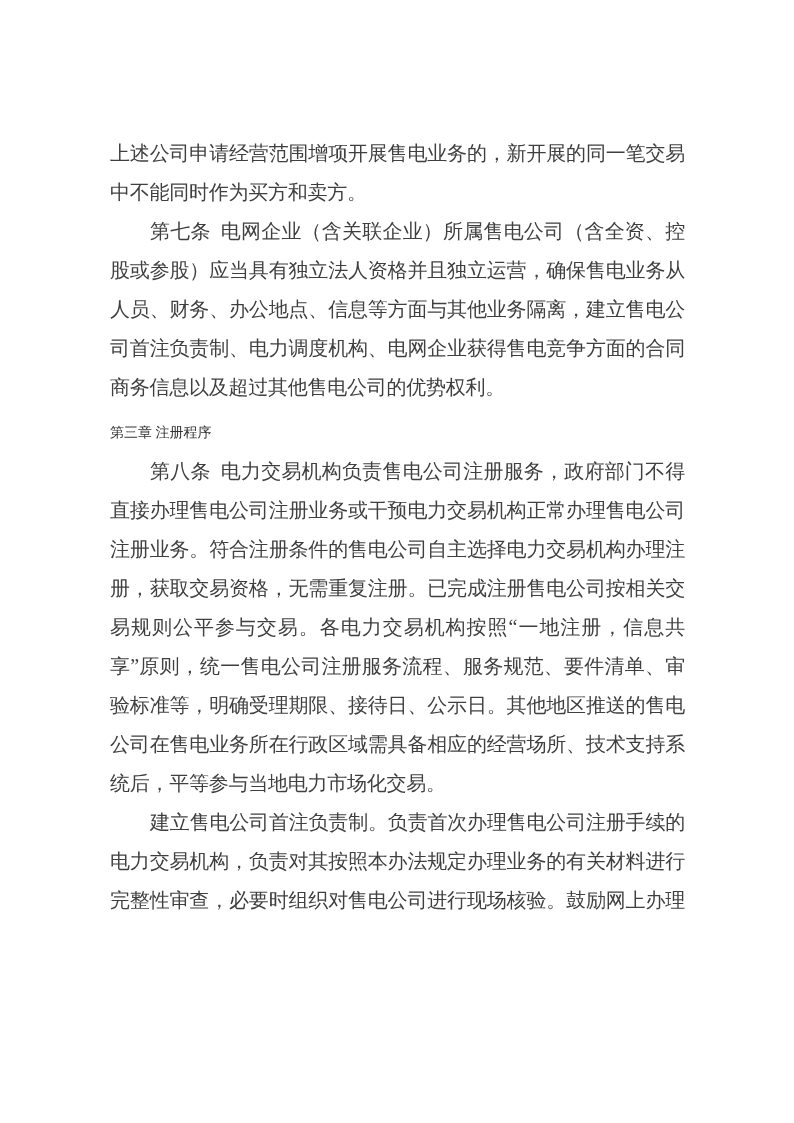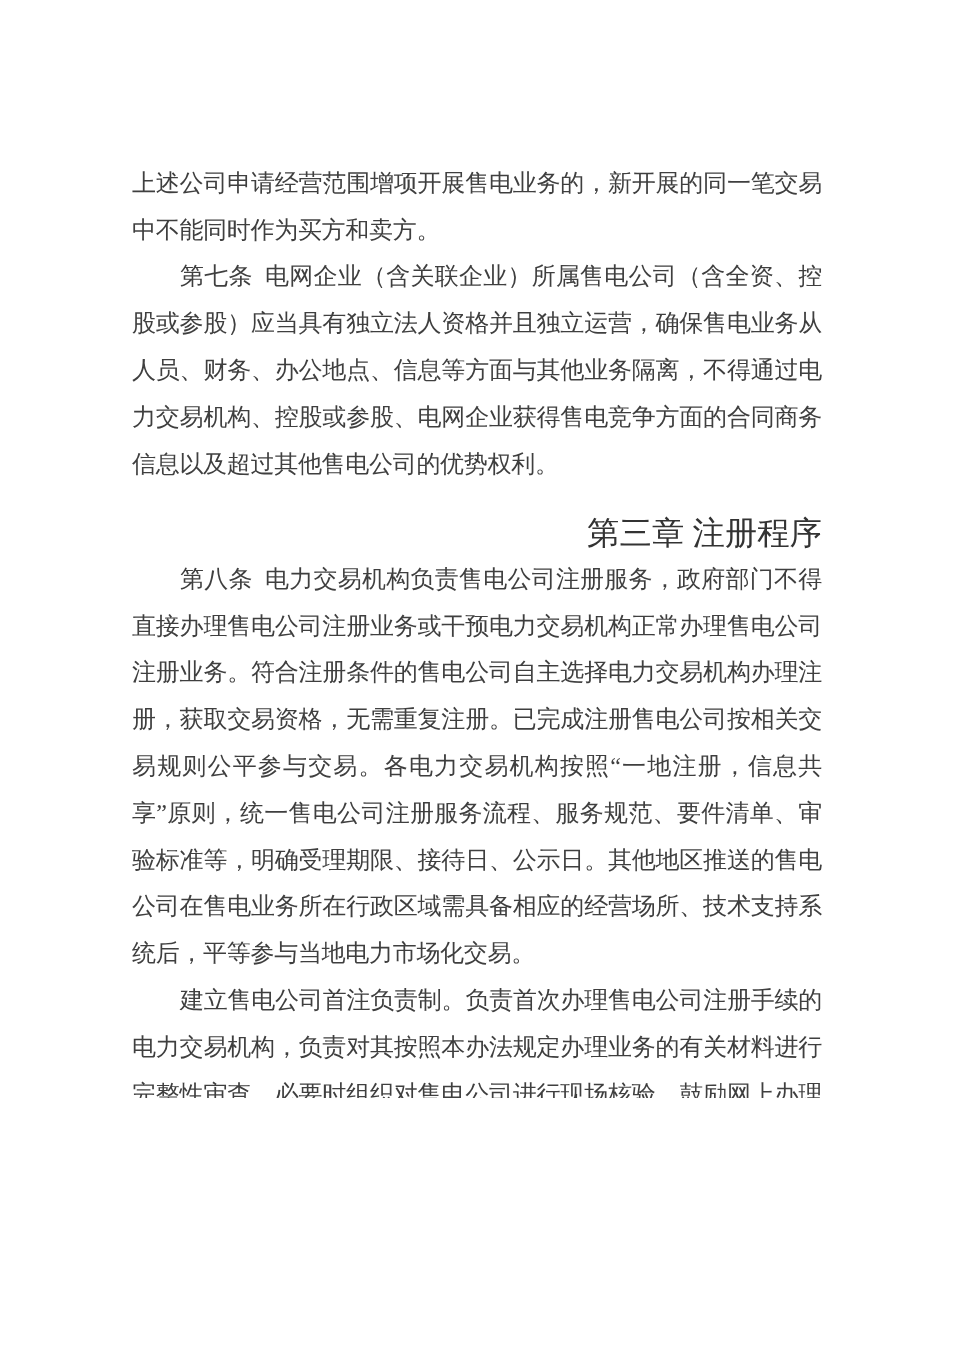--- a/index.html
+++ b/index.html
@@ -28,36 +28,36 @@
     line-height: 39px;
     letter-spacing: -0.25px;
     text-align: justify;
     text-justify: inter-character;
     word-break: break-all;
   }
   p.body.indent {
     text-indent: 40px;
   }
   p.heading {
-    margin: 18px 0 0 0;
-    font-size: 27px;
+    margin: 6px 0 0 0;
+    font-size: 14px;
     line-height: 39px;
     font-weight: bold;
-    text-align: right;
+    text-align: left;
     letter-spacing: 0;
     color: #333333;
   }
   .run.bold {
     font-weight: normal;
   }
 </style>
 </head>
 <body>
 
 <div class="page">
   <div class="content">
       <p class="body"><span class="run">上述公司申请经营范围增项开展售电业务的，新开展的同一笔交易中不能同时作为买方和卖方。</span></p>
-      <p class="body indent"><span class="run bold">第七条</span><span class="run"> 电网企业（含关联企业）所属售电公司（含全资、控股或参股）应当具有独立法人资格并且独立运营，确保售电业务从人员、财务、办公地点、信息等方面与其他业务隔离，不得通过电力交易机构、控股或参股、电网企业获得售电竞争方面的合同商务信息以及超过其他售电公司的优势权利。</span></p>
+      <p class="body indent"><span class="run bold">第七条</span><span class="run"> 电网企业（含关联企业）所属售电公司（含全资、控股或参股）应当具有独立法人资格并且独立运营，确保售电业务从人员、财务、办公地点、信息等方面与其他业务隔离，建立售电公司首注负责制、电力调度机构、电网企业获得售电竞争方面的合同商务信息以及超过其他售电公司的优势权利。</span></p>
       <p class="heading"><span class="run bold">第三章 注册程序</span></p>
       <p class="body indent"><span class="run bold">第八条</span><span class="run"> 电力交易机构负责售电公司注册服务，政府部门不得直接办理售电公司注册业务或干预电力交易机构正常办理售电公司注册业务。符合注册条件的售电公司自主选择电力交易机构办理注册，获取交易资格，无需重复注册。已完成注册售电公司按相关交易规则公平参与交易。各电力交易机构按照“一地注册，信息共享”原则，统一售电公司注册服务流程、服务规范、要件清单、审验标准等，明确受理期限、接待日、公示日。其他地区推送的售电公司在售电业务所在行政区域需具备相应的经营场所、技术支持系统后，平等参与当地电力市场化交易。</span></p>
       <p class="body indent"><span class="run bold">建立售电公司首注负责制。</span><span class="run">负责首次办理售电公司注册手续的电力交易机构，负责对其按照本办法规定办理业务的有关材料进行完整性审查，必要时组织对售电公司进行现场核验。鼓励网上办理注册手续，对于网上提交的材料，电力交易机构应与当事人进行原件核对。</span></p>
     </div>
 </div>
 
 </body></html>

